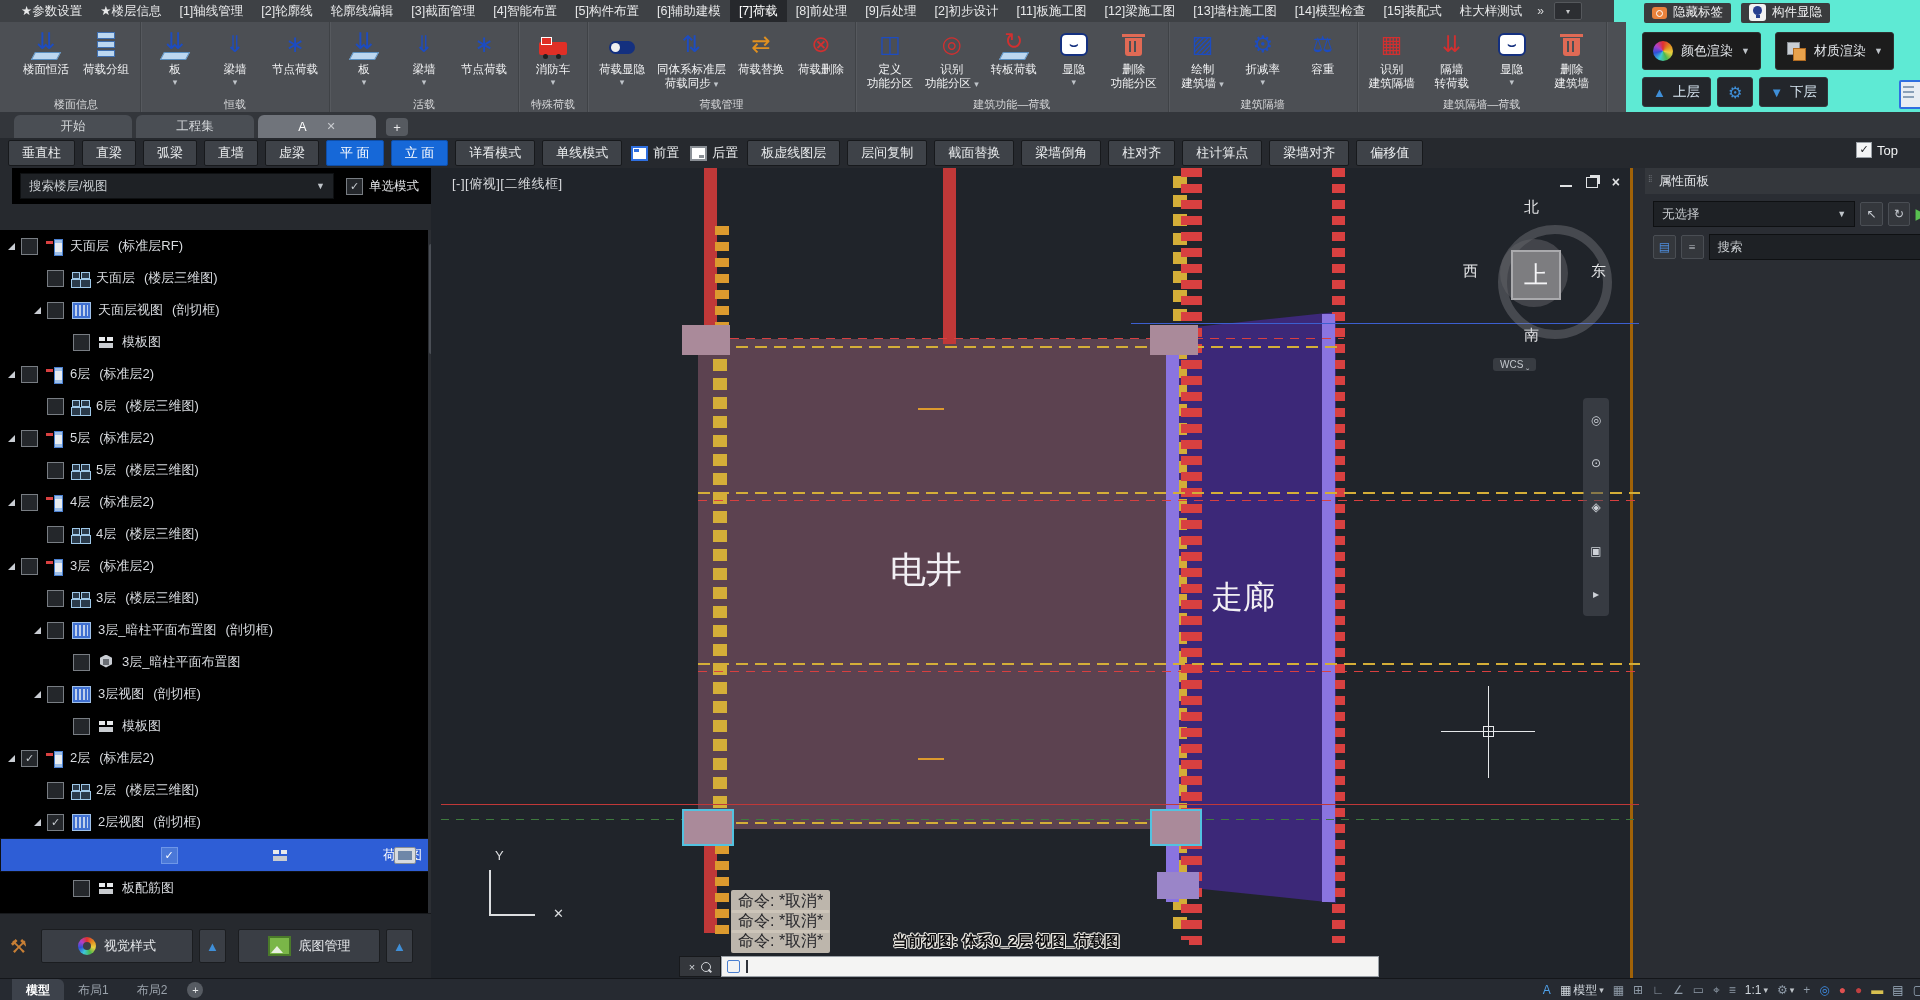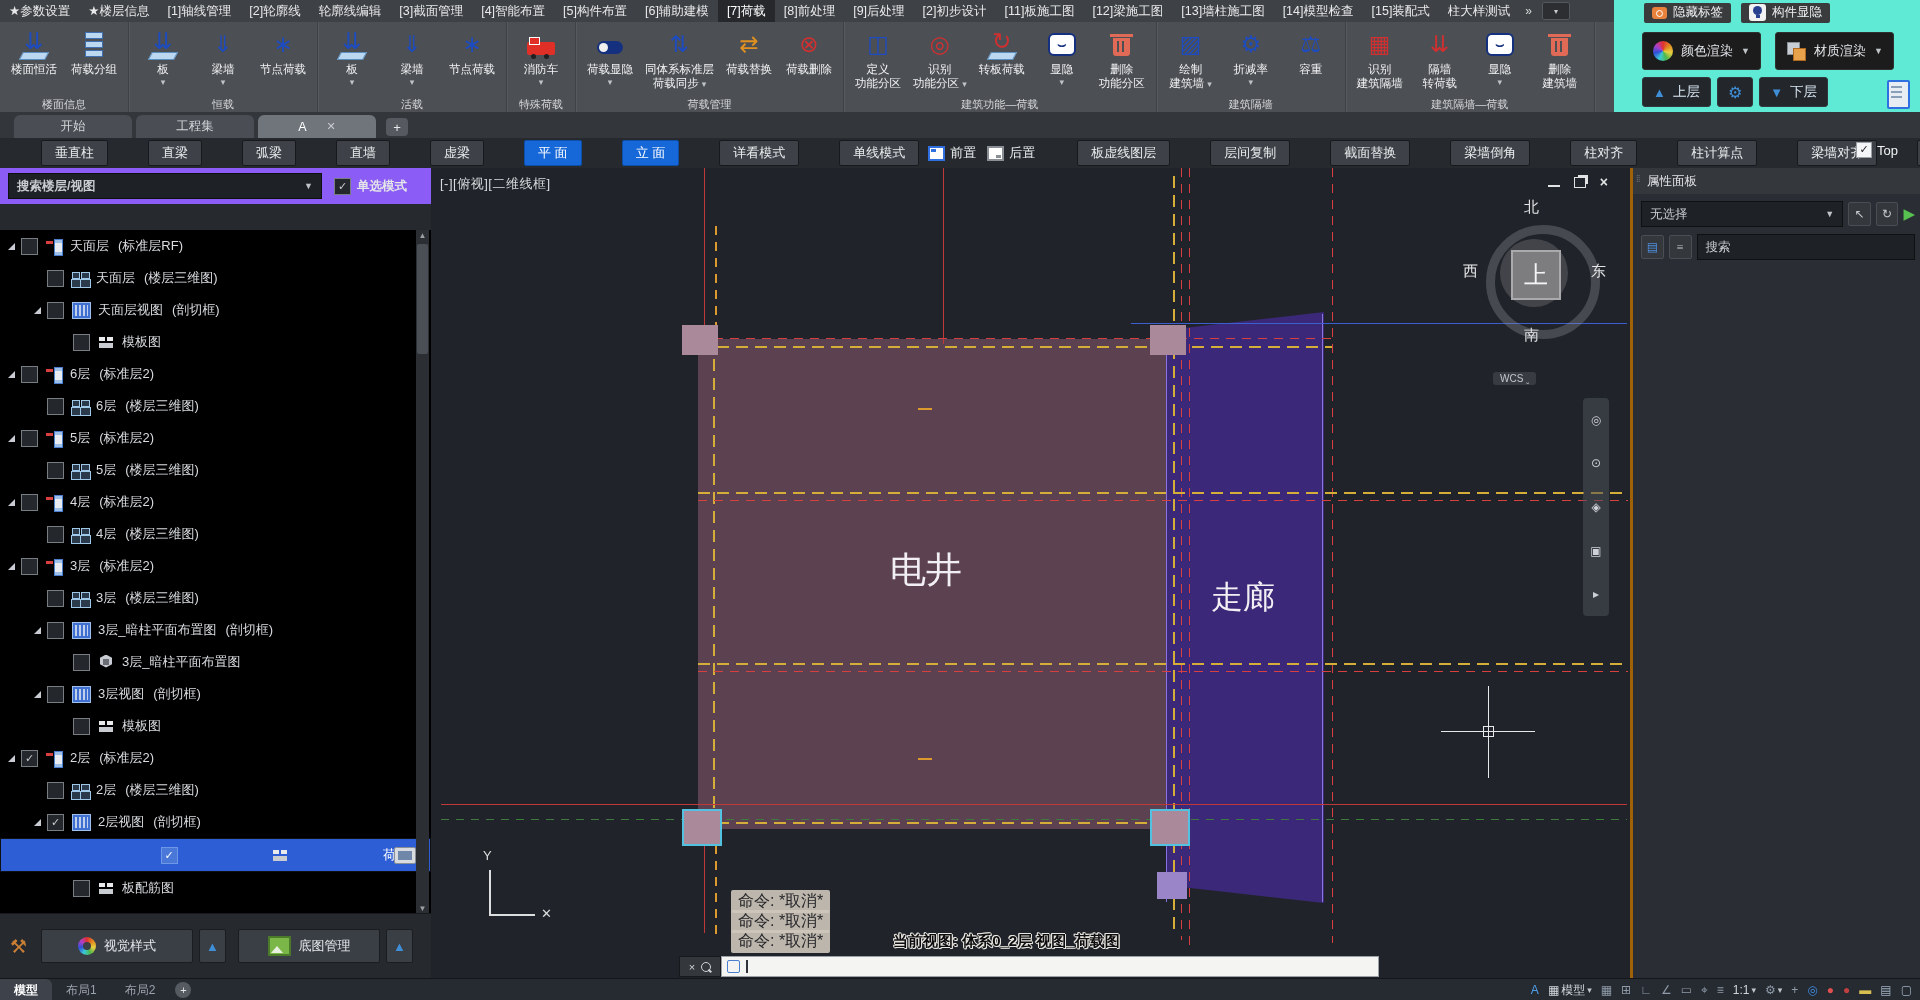--- a/index.html
+++ b/index.html
@@ -1,19 +1,19 @@
 <!DOCTYPE html>
 <html><head>
 <meta charset="utf-8">
 <style>
   html,body{margin:0;padding:0;background:#101214;}
   body{width:1920px;height:1000px;position:relative;overflow:hidden;
        font-family:"Liberation Sans","DejaVu Sans",sans-serif;
        -webkit-font-smoothing:antialiased;color:#e4e6e9;font-size:12px;}
-  .abs{position:absolute;}
+  .abs{position:absolute;padding-left:12px;}
   
   #titlebar{left:0;top:0;width:1614px;height:22px;background:#3e4145;display:flex;align-items:center;}
   .menu-item{padding:0 9px;height:22px;line-height:22px;color:#e8e9ea;font-size:12.5px;white-space:nowrap;cursor:default;}
   .menu-item.active{background:#26282c;color:#fff;text-align:right;}
   .menu-more{color:#d9dadb;padding:0 6px;font-size:12px;}
   .screen-chip{width:26px;height:16px;background:#2c2e32;border:1px solid #55585c;border-radius:2px;margin-left:4px;
                display:flex;align-items:center;justify-content:center;color:#c8cacc;font-size:8px;}
   
   #topright{left:1614px;top:0;width:306px;height:112px;background:#5eead4;}
   .tr-row1{position:absolute;left:0;top:1px;width:100%;height:23px;display:flex;align-items:center;gap:10px;padding-left:30px;}
@@ -63,34 +63,34 @@
   
   #tabrow{left:0;top:112px;width:1920px;height:26px;background:#33363b;display:flex;align-items:flex-end;padding-left:14px;}
   .dtab{width:118px;height:23px;margin-right:4px;background:#4a4e54;border-radius:6px 6px 0 0;color:#d3d6d9;font-size:12.5px;
         display:flex;align-items:center;justify-content:center;gap:20px;}
   .dtab.active{background:#70747b;color:#fff;}
   .dtab .x{color:#c9ccd0;font-size:11px;}
   .dtab-add{width:22px;height:18px;margin:0 0 2px 6px;background:#565a60;border-radius:4px;color:#e8e9ea;display:flex;align-items:center;justify-content:center;font-size:13px;}
   
   #toolbar{left:0;top:138px;width:1920px;height:30px;background:#26292e;display:flex;align-items:center;gap:7px;padding-left:8px;}
   .tbtn{height:24px;padding:0 13px;background:#3e4248;border:1px solid #17191c;border-radius:2px;color:#ebedef;font-size:13px;
-        display:flex;align-items:center;white-space:nowrap;margin-left:33px;}
+        display:flex;align-items:center;white-space:nowrap;}
   .tbtn.blue{background:#1668d8;border-color:#0f4ea8;color:#fff;}
   .tflat{display:flex;align-items:center;gap:5px;color:#ebedef;font-size:13px;padding:0 2px;white-space:nowrap;}
   .ic-front{width:13px;height:11px;border:2px solid #2f6fe0;background:#fff;display:inline-block;position:relative;}
   .ic-front::before{content:"";position:absolute;left:1px;top:1px;width:5px;height:3px;background:#2f6fe0;}
   .ic-back{width:13px;height:11px;border:2px solid #8a8f95;background:#fff;display:inline-block;position:relative;}
   .ic-back::before{content:"";position:absolute;right:1px;bottom:1px;width:5px;height:3px;background:#8a8f95;}
   #toptoggle{position:absolute;right:22px;top:142px;display:flex;align-items:center;gap:5px;color:#f2f3f4;font-size:13px;}
   .wcb{width:14px;height:14px;background:#f4f5f6;border:1px solid #9aa0a6;color:#1a1c1f;font-size:11px;line-height:13px;text-align:center;}
   
   #leftpanel{left:0;top:168px;width:431px;height:810px;background:#26292e;border-right:1px solid #121418;}
   .phead{height:26px;background:#34373c;display:flex;align-items:center;padding-left:14px;font-size:12.5px;color:#e2e4e7;position:relative;}
   .phead::before{content:"⁞⁞";position:absolute;left:3px;top:5px;color:#6a6e74;font-size:10px;letter-spacing:-1px;}
-  #lp-search{height:36px;display:flex;align-items:center;background:#8b5cf6;font-weight:bold;}
+  #lp-search{height:36px;display:flex;align-items:center;background:#000000;}
   .sel{height:24px;background:#1e2125;border:1px solid #0e1012;color:#c9cdd1;font-size:12.5px;display:flex;align-items:center;padding:0 8px;justify-content:space-between;}
   .cb{width:15px;height:15px;background:#24272b;border:1px solid #787d83;display:inline-flex;align-items:center;justify-content:center;font-size:11px;color:transparent;flex:none;}
   .cb.on{color:#c9ced3;}
   .cb.onblue{background:#4a78d8;border-color:#6f97e8;color:#fff;}
   #tree{position:absolute;left:0;top:62px;width:431px;height:684px;background:#000000;overflow:hidden;}
   .trow{height:32px;display:flex;align-items:center;font-size:13px;color:#d9dce0;position:relative;}
   .trow.sel{background:#2e5ed6;color:#fff;}
   .tarrow{width:0;height:0;border-bottom:7px solid #c8ccd2;border-left:7px solid transparent;margin-right:6px;flex:none;}
   .tspace{width:13px;flex:none;}
   .ticon{width:17px;height:15px;margin:0 7px 0 8px;flex:none;position:relative;}
@@ -708,21 +708,21 @@
     <div class="room" style="left: 752px; top: 408px; width: 120px; font-size: 32px; text-align: center;">走廊</div>
     <div class="abs" id="compass" style="left: 1055px; top: 57px; width: 96px; height: 96px;">
       <div class="ring"></div>
       <div class="inner"></div>
       <div class="csq">上</div>
     </div>
     <div class="cdir" style="left: 1093px; top: 30px;">北</div>
     <div class="cdir" style="left: 1093px; top: 158px;">南</div>
     <div class="cdir" style="left: 1032px; top: 94px;">西</div>
     <div class="cdir" style="left: 1160px; top: 94px;">东</div>
-    <div id="wcschip" style="left: 1062px; top: 204px;">WCS ˬ</div>
+    <div id="wcschip" style="left: 1062px; top: 190px;">WCS ˬ</div>
     <div id="navstrip" style="left: 1152px; top: 230px; height: 218px;">
       <span>◎</span>
       <span>⊙</span>
       <span>◈</span>
       <span>▣</span>
       <span>▸</span>
     </div>
     <div class="xhair" style="left: 1010px; top: 563px; width: 94px; height: 1px;"></div>
     <div class="xhair" style="left: 1057px; top: 518px; width: 1px; height: 92px;"></div>
     <div class="xbox" style="left: 1052px; top: 558px; background: transparent;"></div>

